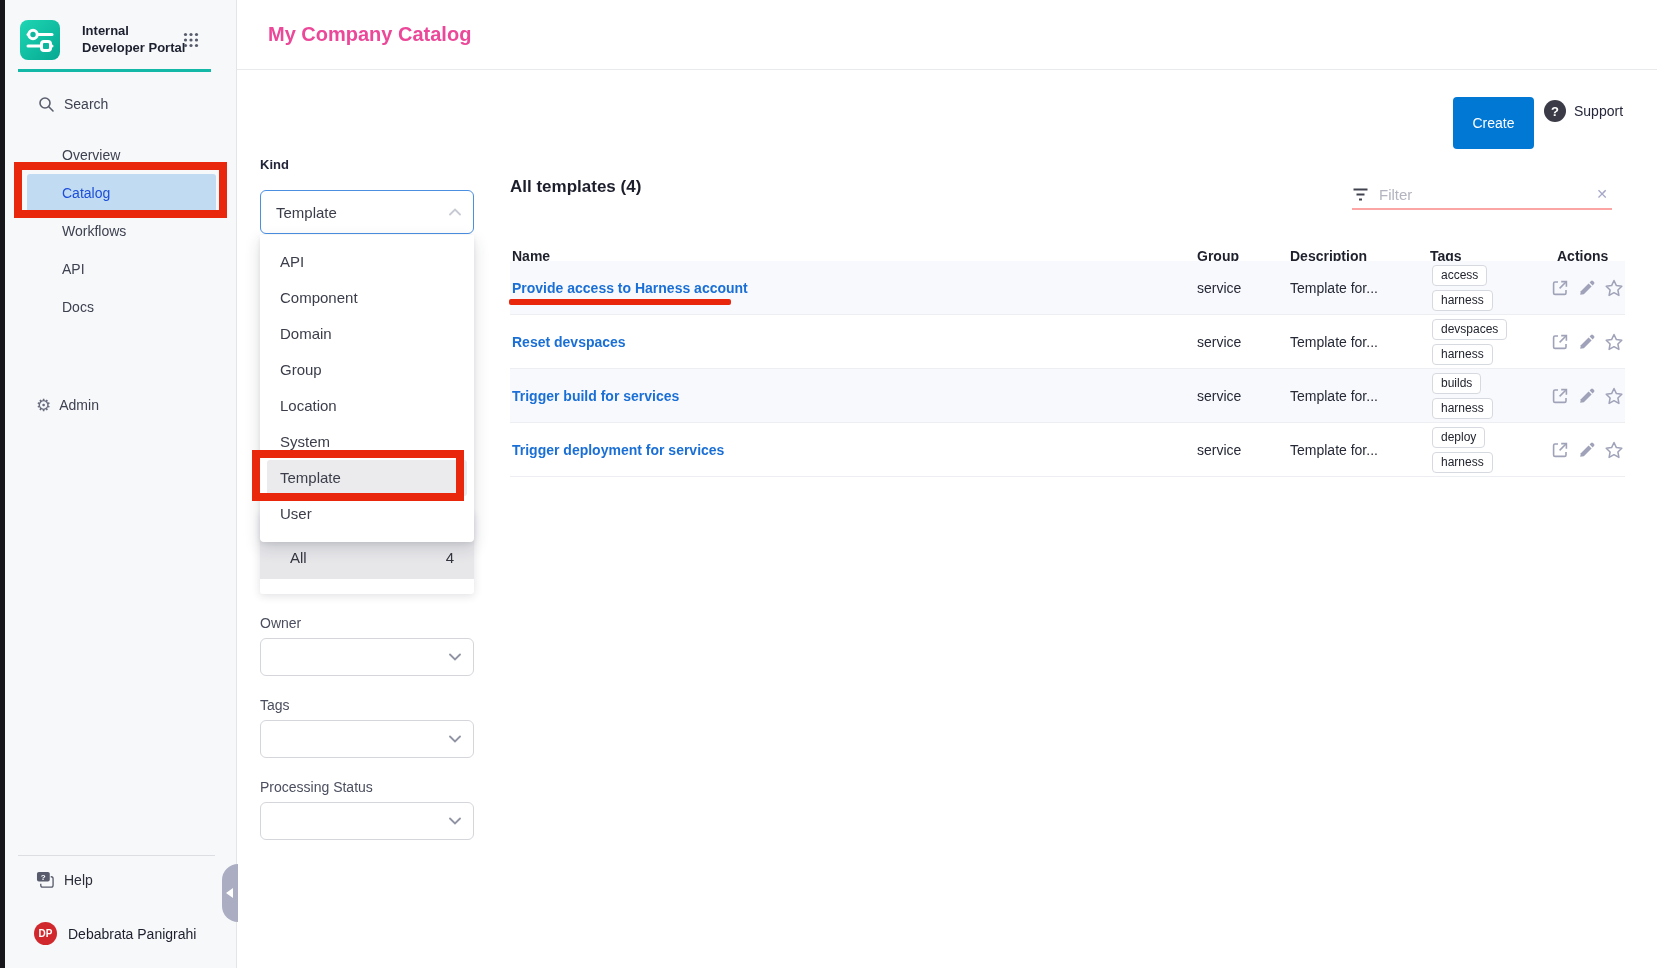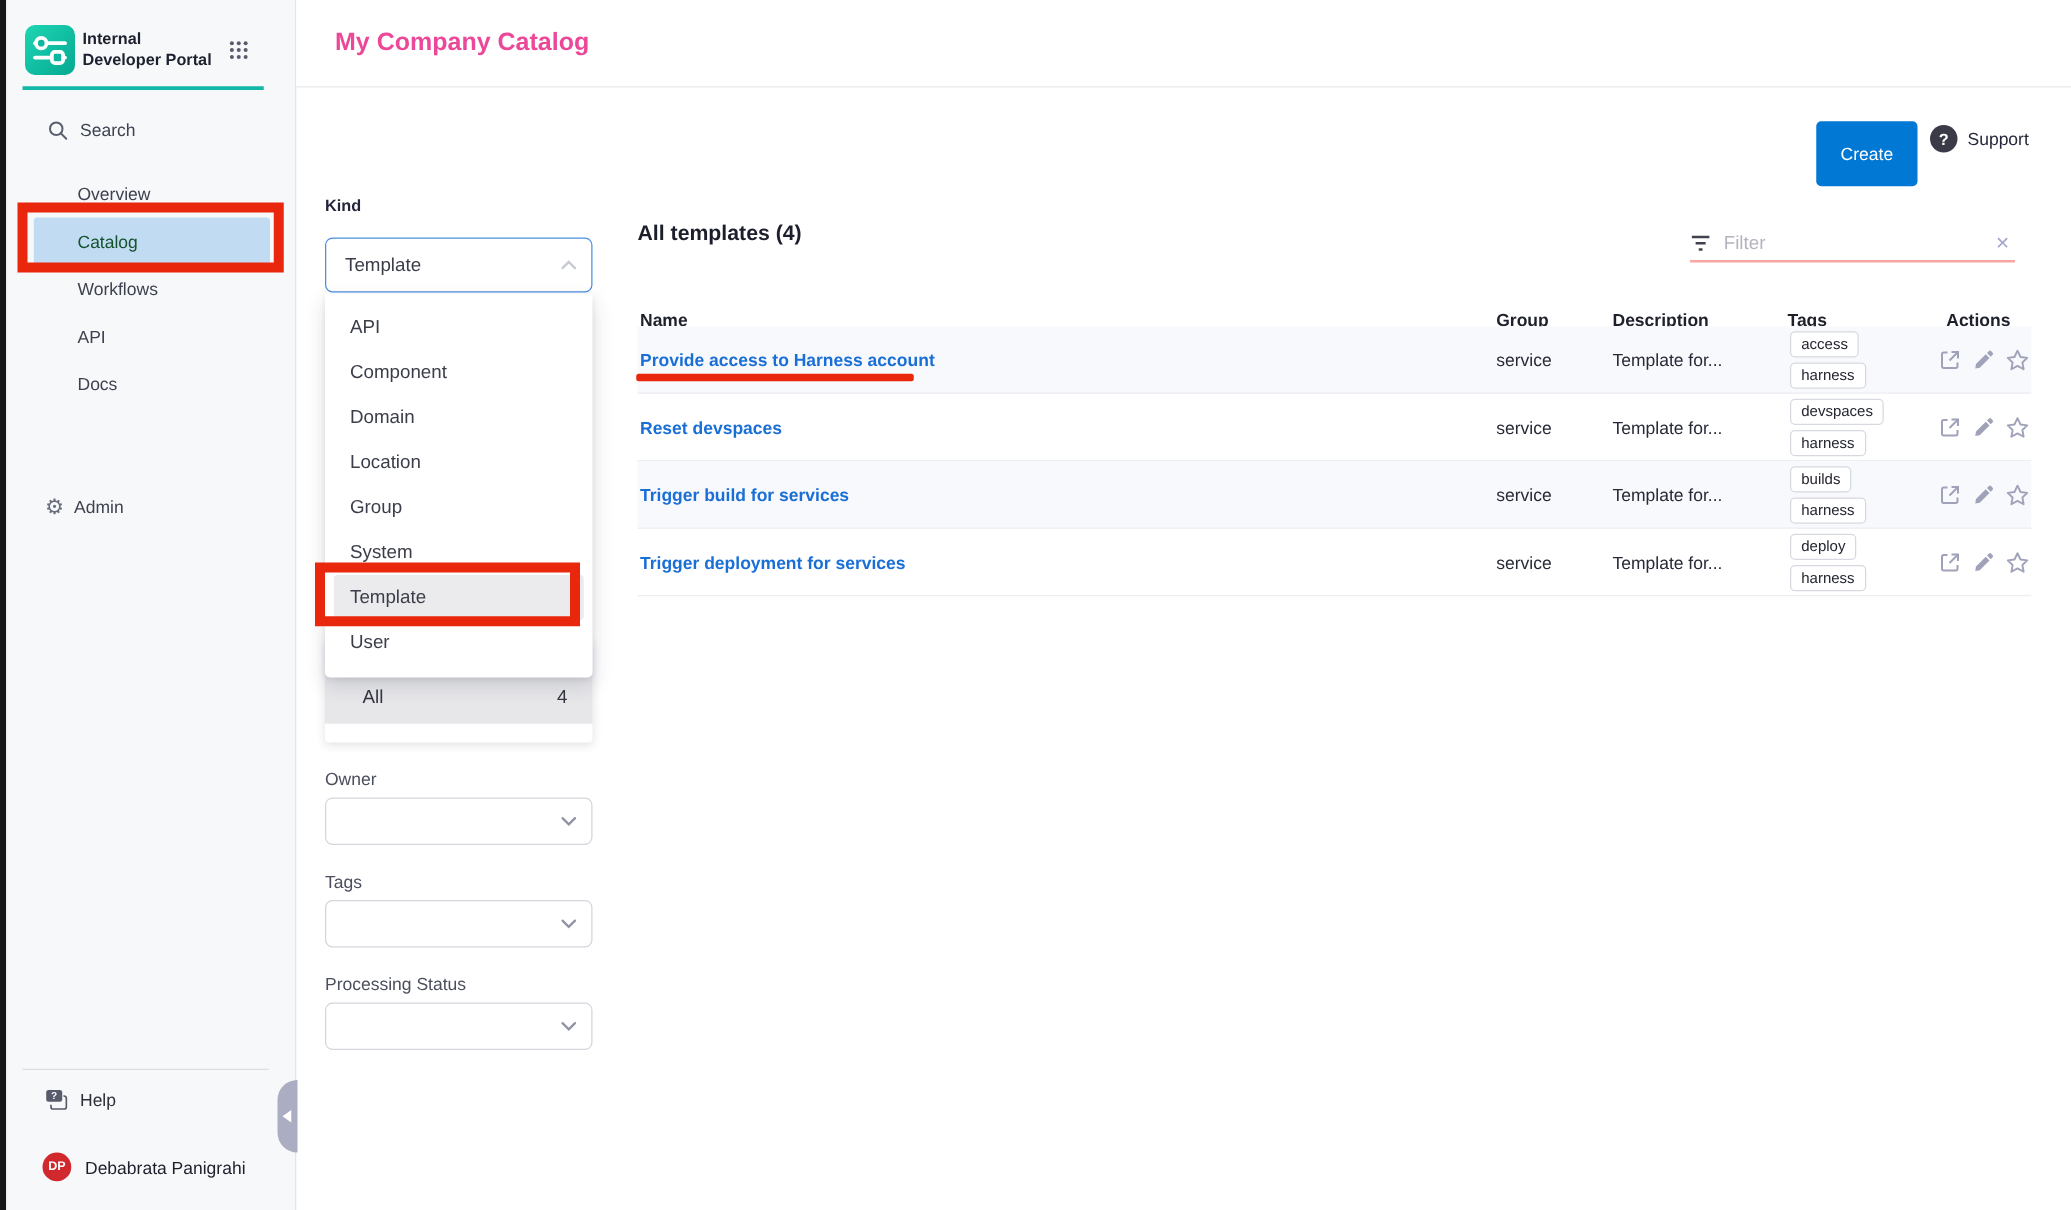--- a/index.html
+++ b/index.html
@@ -15,29 +15,29 @@
     position:relative;
     font-family:"Liberation Sans", sans-serif;
     background:#ffffff;
     overflow:hidden;
     color:#23253a;
   }
   
   .left-strip{position:absolute;left:0;top:0;width:5px;height:968px;background:#17171b;}
   
   .sidebar{position:absolute;left:5px;top:0;width:232px;height:968px;background:#f7f8fa;border-right:1px solid #e3e5e8;}
-  .logo-block{position:absolute;left:15px;top:20px;display:flex;align-items:center;gap:6px;}
+  .logo-block{position:absolute;left:15px;top:20px;display:flex;align-items:center;gap:22px;}
   .logo-icon{width:40px;height:40px;flex:0 0 40px;}
   .brand-text{font-size:13px;font-weight:bold;color:#1d202e;line-height:1.3;width:112px;}
   .grid-icon{position:absolute;left:178px;top:32px;width:16px;height:16px;}
   .teal-divider{position:absolute;left:13px;top:69px;width:193px;height:3px;background:var(--accent-teal);}
   .search-item{position:absolute;left:33px;top:96px;display:flex;align-items:center;gap:10px;font-size:14px;color:#3e4150;cursor:pointer;}
   .nav-list{position:absolute;left:0;top:136px;width:100%;}
   .nav-item{height:38px;display:flex;align-items:center;padding-left:57px;font-size:14px;color:#3e4150;cursor:pointer;}
-  .nav-item.active{background:var(--catalog-highlight);color:#14532d;margin:0 20px 0 22px;border-radius:3px;padding-left:35px;}
+  .nav-item.active{background:var(--catalog-highlight);color:#1d4ed8;margin:0 20px 0 22px;border-radius:3px;padding-left:35px;}
   .admin-item{position:absolute;left:31px;top:386px;height:38px;display:flex;align-items:center;gap:8px;font-size:14px;color:#3e4150;cursor:pointer;}
   .gear-glyph{font-size:17px;color:#6b6e7e;line-height:1;}
   .bottom-divider{position:absolute;left:13px;top:855px;width:197px;height:1px;background:#dcdee2;}
   .help-item{position:absolute;left:31px;top:871px;display:flex;align-items:center;gap:9px;font-size:14px;color:#2c2e3a;cursor:pointer;}
   .user-item{position:absolute;left:29px;top:922px;display:flex;align-items:center;gap:11px;cursor:pointer;}
   .avatar{width:23px;height:23px;border-radius:50%;background:#d0282c;color:#fff;font-size:10px;font-weight:bold;display:flex;align-items:center;justify-content:center;}
   .user-name{font-size:14px;color:#1d1f2c;}
   .collapse-handle{position:absolute;left:217px;top:864px;width:16px;height:58px;background:#abadc2;border-radius:999px 0 0 999px;display:flex;align-items:center;justify-content:center;cursor:pointer;}
   .collapse-handle .tri{width:0;height:0;border-top:5px solid transparent;border-bottom:5px solid transparent;border-right:7px solid #ffffff;margin-right:2px;}
   
@@ -187,22 +187,22 @@
   <span>Template</span>
   <svg class="chev" width="12" height="8" viewBox="0 0 12 8">
     <path d="M1 6.5 L6 1.5 L11 6.5" fill="none" stroke="#c7cad3" stroke-width="1.8" stroke-linecap="round"></path>
   </svg>
 </div>
 
 <div class="kind-dropdown">
   <div class="dd-item">API</div>
   <div class="dd-item">Component</div>
   <div class="dd-item">Domain</div>
+  <div class="dd-item">Group</div>
   <div class="dd-item">Location</div>
-  <div class="dd-item">Group</div>
   <div class="dd-item">System</div>
   <div class="dd-item selected">Template</div>
   <div class="dd-item">User</div>
 </div>
 
 <div class="kind-card">
   <div class="all-row">
     <span>All</span>
     <span>4</span>
   </div>

